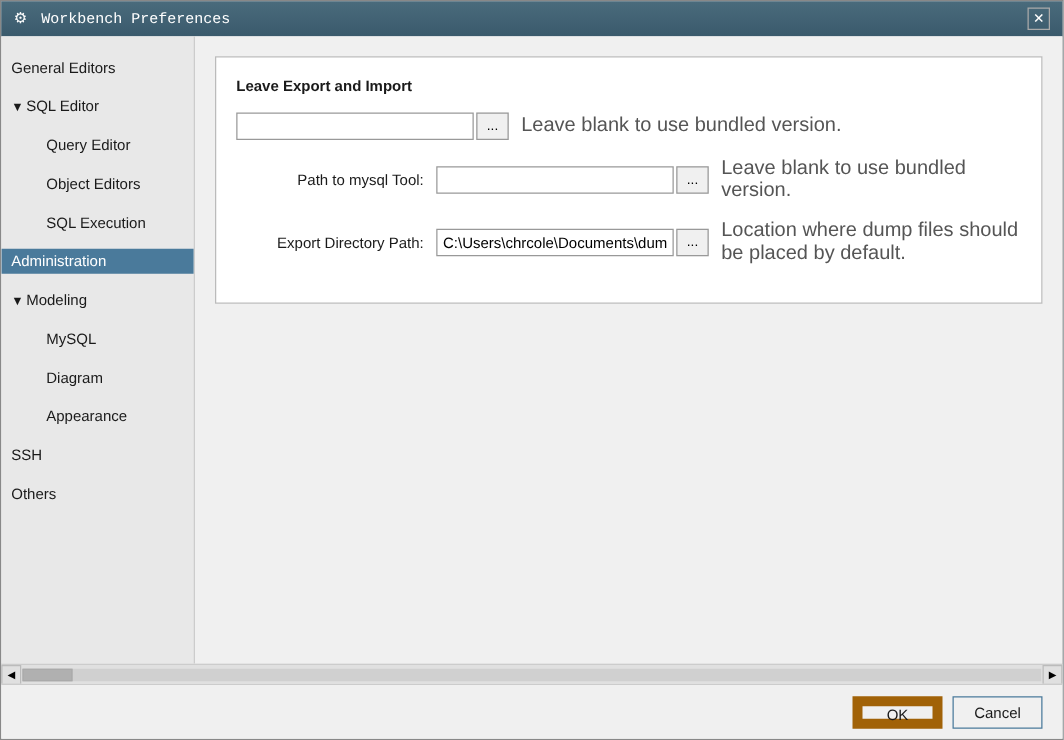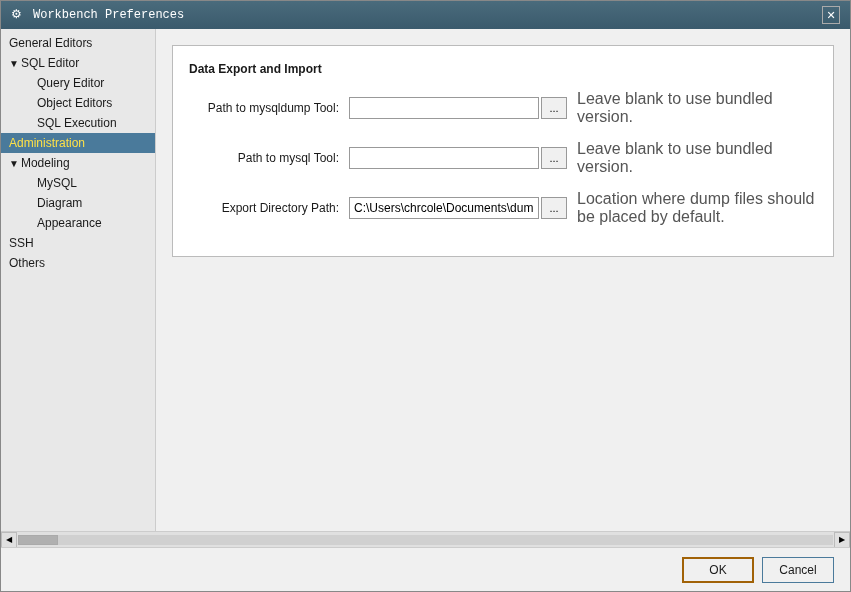--- a/index.html
+++ b/index.html
@@ -71,24 +71,25 @@
       overflow-y: auto;
       flex-shrink: 0;
       padding: 4px 0;
     }
     .sidebar-item {
       padding: 3px 8px;
       cursor: pointer;
       color: #1a1a1a;
       font-size: 12px;
       user-select: none;
+      margin-top: 11px;
     }
     .sidebar-item.selected {
       background: #4a7a9b;
-      color: #fde047;
+      color: #ffffff;
     }
     .sidebar-item.child {
       padding-left: 36px;
     }
     .sidebar-arrow {
       display: inline-block;
       margin-right: 2px;
       font-size: 10px;
     }
     .main-content {
@@ -164,21 +165,21 @@
     .footer-btn {
       width: 72px;
       height: 26px;
       border: 1px solid #4a7a9b;
       background: #f0f0f0;
       cursor: pointer;
       font-size: 12px;
       color: #1a1a1a;
     }
     .footer-btn.ok {
-      border: 2px solid #a16207;
+      border: 8px solid #a16207;
     }
     .scrollbar-area {
       display: flex;
       align-items: center;
       height: 16px;
       background: #e0e0e0;
       border-top: 1px solid #ccc;
       flex-shrink: 0;
     }
     .scroll-arrow {
@@ -230,24 +231,23 @@
         <div class="sidebar-item"><span class="sidebar-arrow">▼ </span><span>Modeling</span></div>
         <div class="sidebar-item child"><span>MySQL</span></div>
         <div class="sidebar-item child"><span>Diagram</span></div>
         <div class="sidebar-item child"><span>Appearance</span></div>
         <div class="sidebar-item"><span>SSH</span></div>
         <div class="sidebar-item"><span>Others</span></div>
       </div>
 
     <div class="main-content">
       <div class="section-box">
-        <div class="section-title">Data Export and Import</div>
+        <div class="section-title">Leave Export and Import</div>
         <div id="fields-container">
             <div class="form-row">
-              <label class="form-label">Path to mysqldump Tool:</label>
               <input type="text" class="form-input" style="">
               <button class="browse-btn">...</button>
               <span class="form-hint">Leave blank to use bundled version.</span>
             </div>
             <div class="form-row">
               <label class="form-label">Path to mysql Tool:</label>
               <input type="text" class="form-input" style="">
               <button class="browse-btn">...</button>
               <span class="form-hint">Leave blank to use bundled version.</span>
             </div>

